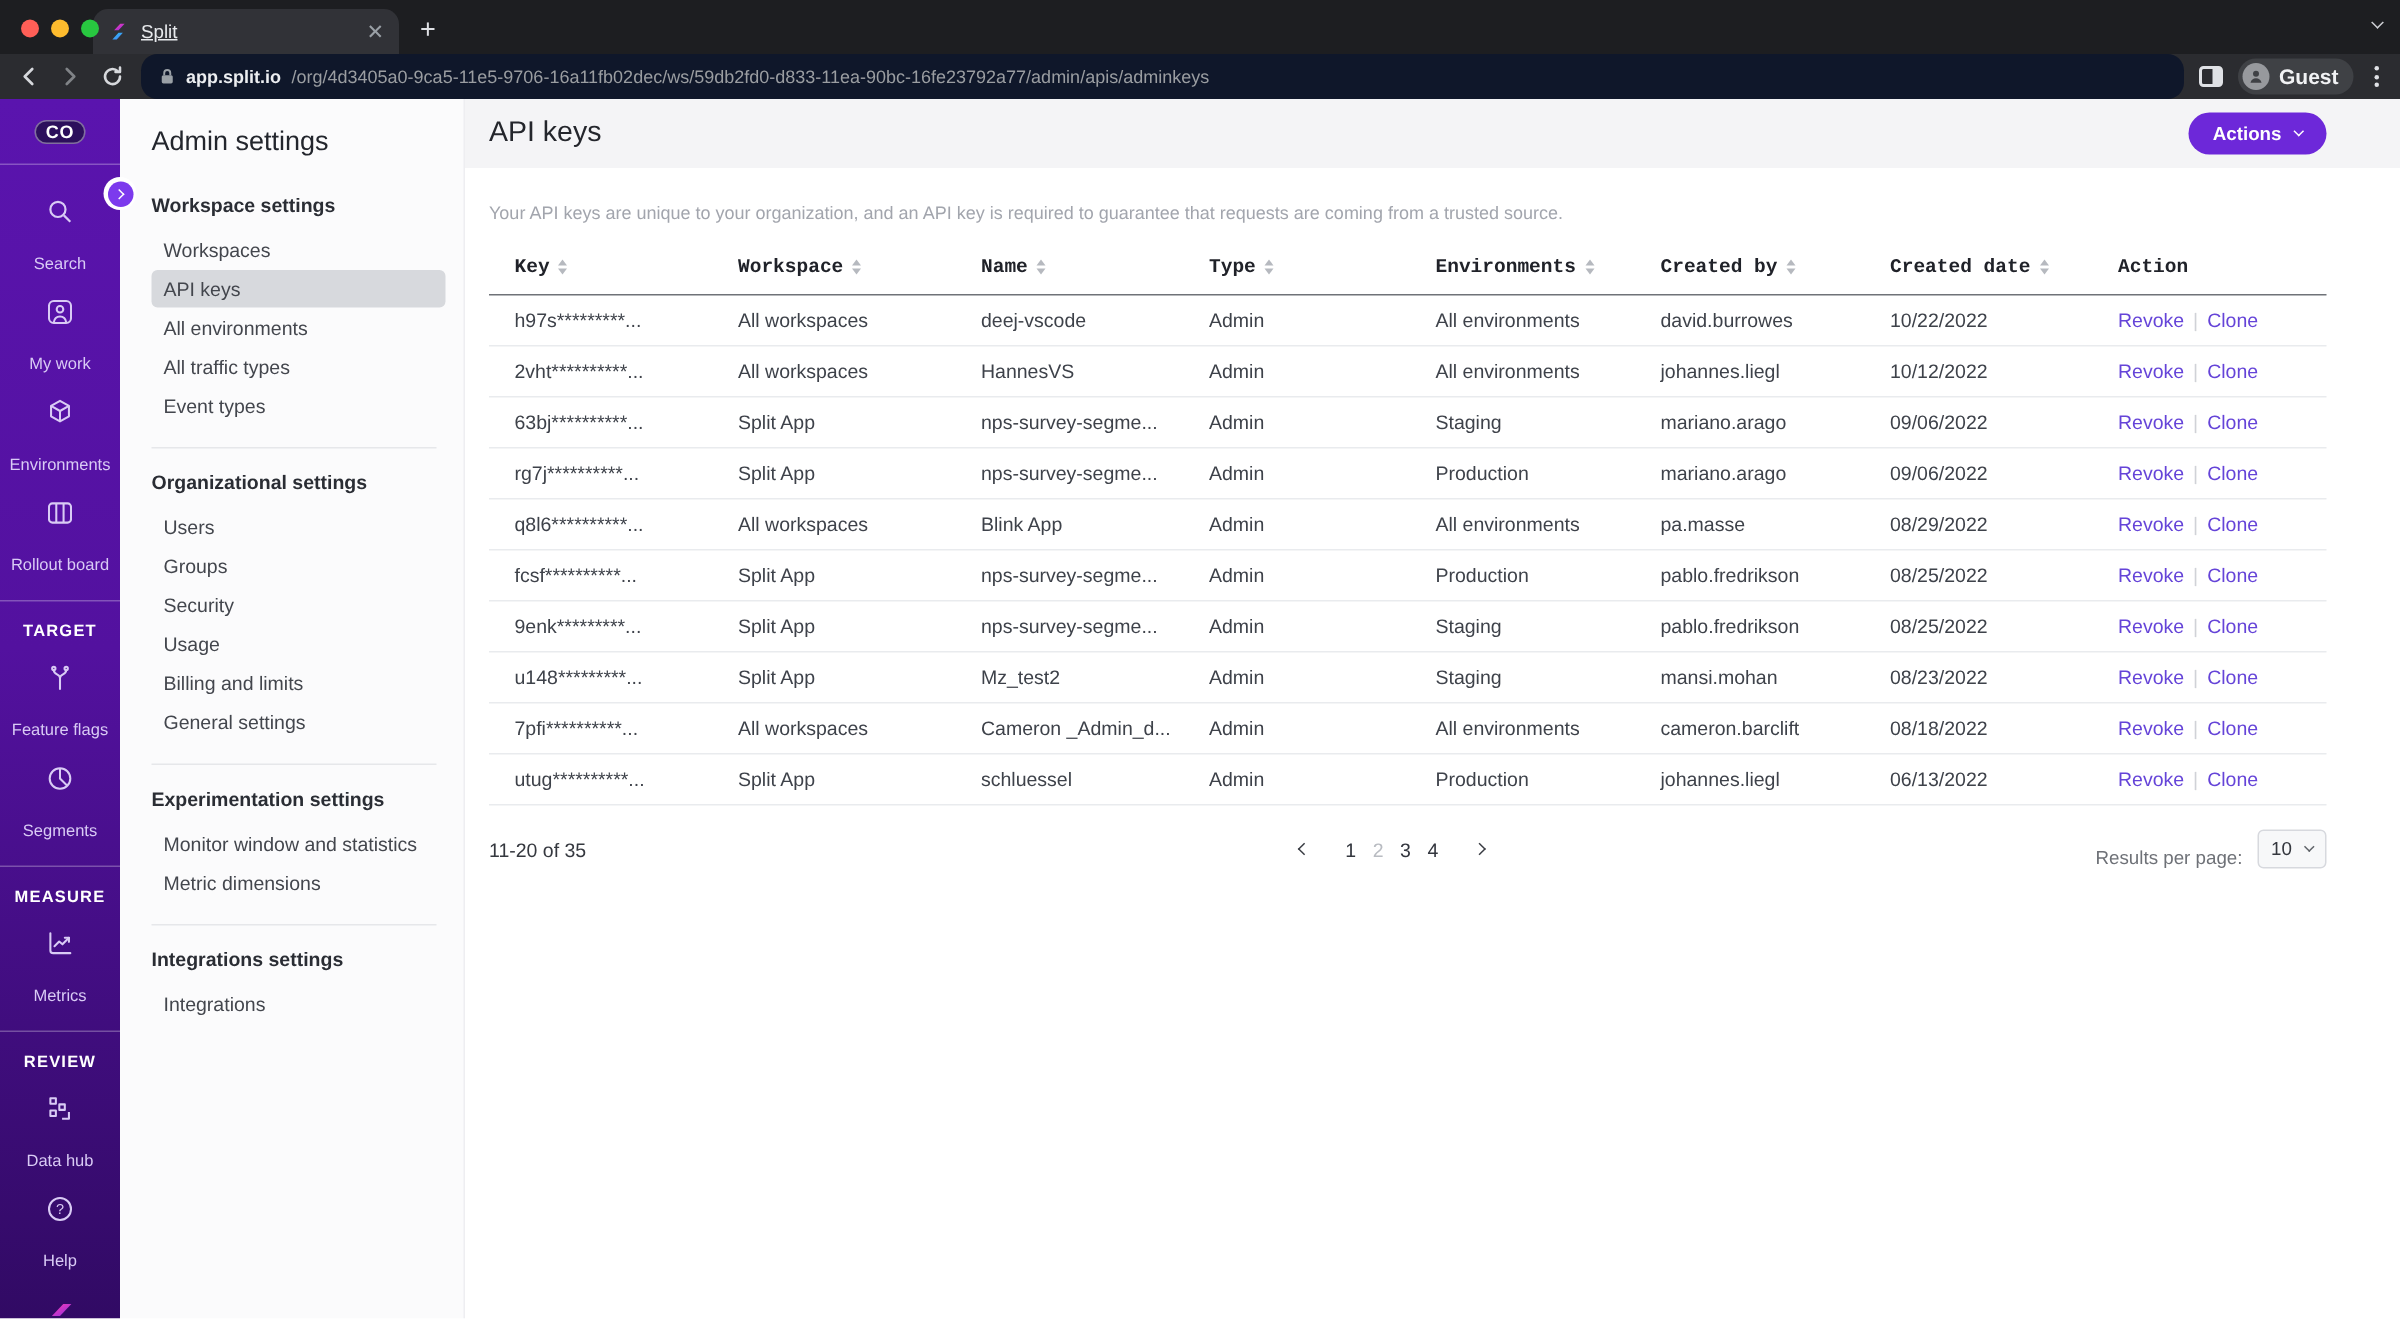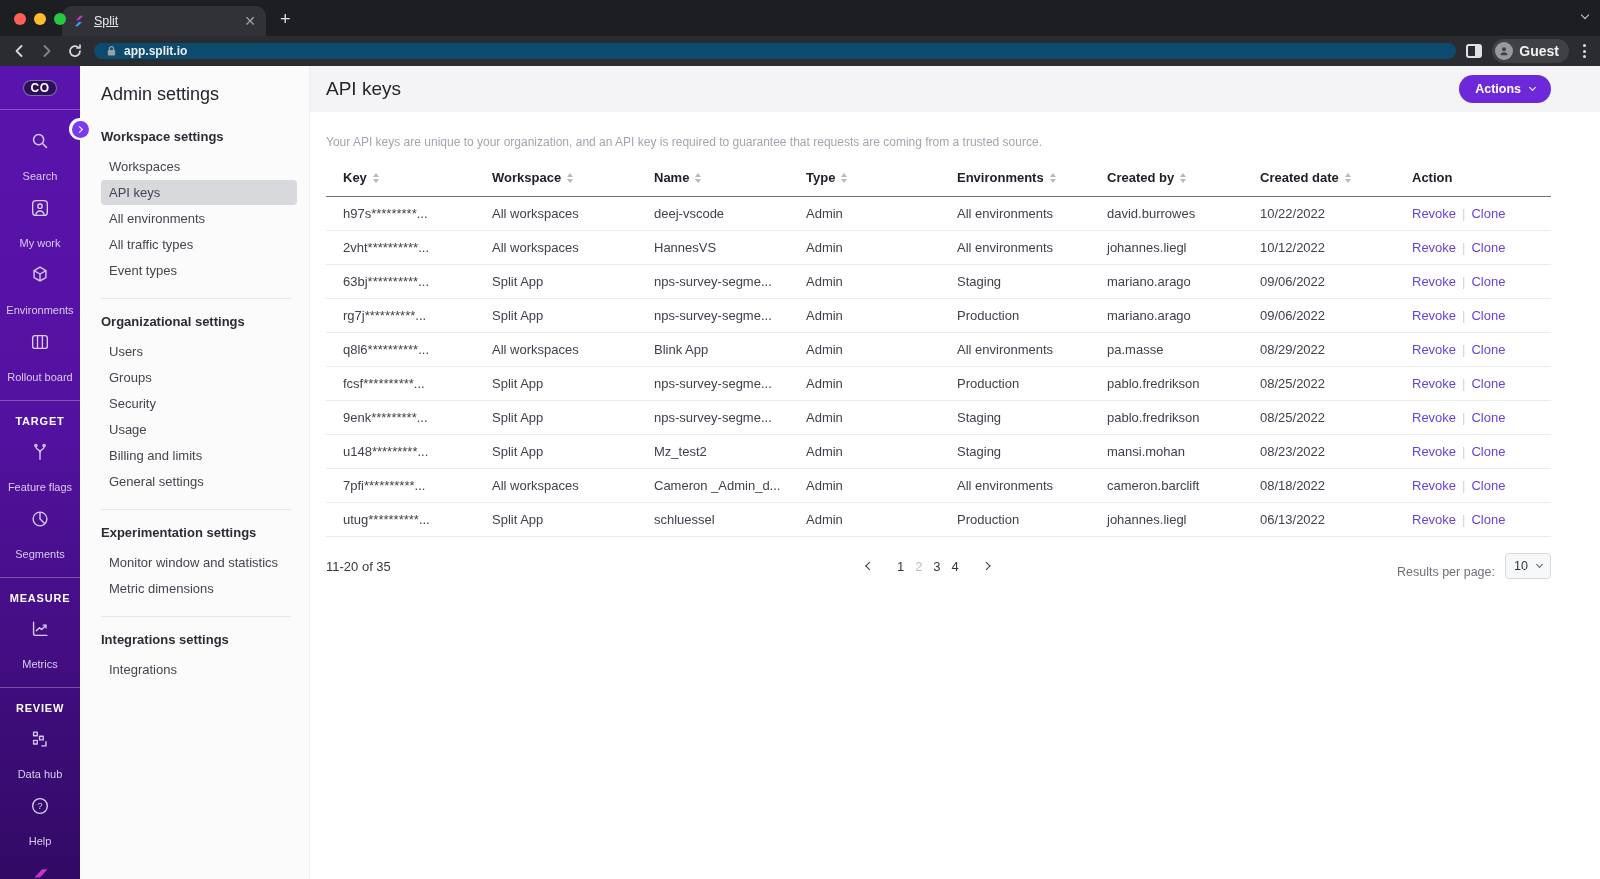--- a/index.html
+++ b/index.html
@@ -12,21 +12,21 @@
   .traffic { display:flex; gap:8px; position:absolute; left:14px; top:13px; }
   .light { width:12px; height:12px; border-radius:50%; }
   .tab { margin-left:62px; width:204px; height:30px; background:#313237; border-radius:10px 10px 0 0;
          display:flex; align-items:center; padding:0 10px; gap:8px; }
   .tab-title { color:#e8eaed; font-size:12.5px; flex:1;text-decoration:underline; }
   .tab-close { color:#9aa0a6; font-size:14px; line-height:1; cursor:default; }
   .newtab { color:#dfe1e5; font-size:18px; margin:0 0 6px 14px; }
   .tab-strip-chevron { position:absolute; right:12px; top:12px; color:#cfd1d5; }
   .toolbar { height:30px; background:#2b2c30; display:flex; align-items:center; padding:0 10px; gap:10px; }
   .nav-ic { width:18px; height:18px; display:flex; align-items:center; justify-content:center; }
-  .urlpill { flex:1; height:16px; background:#0c4a6e; border-radius:11px; display:flex; align-items:center;
+  .urlpill { flex:1; height:30px; background:#0f172a; border-radius:11px; display:flex; align-items:center;
              padding:0 12px; gap:7px; min-width:0; }
   .url-host { color:#eceef1; font-weight:bold; font-size:12px; white-space:nowrap; }
   .url-path { color:#9a9da1; font-size:12px; white-space:nowrap; overflow:hidden; text-overflow:ellipsis; }
   .panel-ic { width:16px; height:14px; border:2px solid #dfe1e5; border-radius:3px; position:relative; }
   .panel-ic::after { content:""; position:absolute; right:0; top:0; bottom:0; width:5px; background:#dfe1e5; }
   .guest { height:24px; background:#3f4145; border-radius:12px; display:flex; align-items:center; gap:6px; padding:0 10px 0 3px; }
   .guest-av { width:18px; height:18px; border-radius:50%; background:#97999d; display:flex; align-items:center; justify-content:center; }
   .guest-label { color:#f1f2f4; font-size:14px; font-weight:bold; }
   .kebab { display:flex; flex-direction:column; gap:2.5px; padding:0 4px; }
   .kebab i { width:3px; height:3px; border-radius:50%; background:#dfe1e5; }
@@ -77,21 +77,21 @@
   .content { flex:1; background:#fff; padding:14px 49px 0 16px; }
   .tabs { display:flex; }
   .tab-item { height:36px; padding:0 23px; display:flex; align-items:center; font-size:13.5px;
               border:1px solid #e2e3e7; background:#f7f7f9; color:#3c3f46; cursor:pointer; }
   .tab-item + .tab-item { margin-left:-1px; }
   .tab-item.active { background:#fff; color:#6647d9; }
   .tab-desc { font-size:12px; color:#a2a5ad; margin:9px 0 15px; }
 
   
   .grid { display:grid; grid-template-columns:149px 162px 152px 151px 150px 153px 152px 1fr; }
-  .thead { border-bottom:1px solid #6f7278; }
+  .thead { border-bottom:1px solid #6f7278;font-family:Liberation Mono, monospace; }
   .th { font-size:13px; font-weight:bold; color:#202229; padding:6px 0 11px 17px; display:flex; align-items:center; gap:6px; }
   .sorter { display:inline-flex; flex-direction:column; gap:2px; }
   .tri-up { width:0; height:0; border-left:3.5px solid transparent; border-right:3.5px solid transparent; border-bottom:4px solid #b6b9bf; }
   .tri-down { width:0; height:0; border-left:3.5px solid transparent; border-right:3.5px solid transparent; border-top:4px solid #b6b9bf; }
   .tr { border-bottom:1px solid #e9ebee; height:34px; }
   .td { font-size:13px; color:#3e424a; padding-left:17px; display:flex; align-items:center; white-space:nowrap; overflow:hidden; }
   .action-link { color:#6544d8; cursor:pointer; }
   .action-sep { color:#d0d2d7; margin:0 6px; }
 
   
@@ -158,20 +158,21 @@
         </svg>
     </span>
     <div class="urlpill">
       <span style="display:flex">
         <svg width="11" height="12" viewBox="0 0 12 13">
             <rect x="2" y="5.5" width="8" height="6" rx="1.2" fill="#9aa0a6"></rect>
             <path d="M3.8 5.5V4a2.2 2.2 0 0 1 4.4 0v1.5" stroke="#9aa0a6" stroke-width="1.4" fill="none"></path>
           </svg>
       </span>
       <span class="url-host">app.split.io</span>
+        <span class="url-path">/org/4d3405a0-9ca5-11e5-9706-16a11fb02dec/ws/59db2fd0-d833-11ea-90bc-16fe23792a77/admin/apis/adminkeys</span>
     </div>
     <span class="panel-ic"></span>
     <div class="guest">
       <span class="guest-av">
         <svg width="12" height="12" viewBox="0 0 12 12">
             <circle cx="6" cy="4.2" r="2" fill="#3f4145"></circle>
             <path d="M2.3 10.2c.4-2 1.9-3 3.7-3s3.3 1 3.7 3z" fill="#3f4145"></path>
           </svg>
       </span>
       <span class="guest-label">Guest</span>

